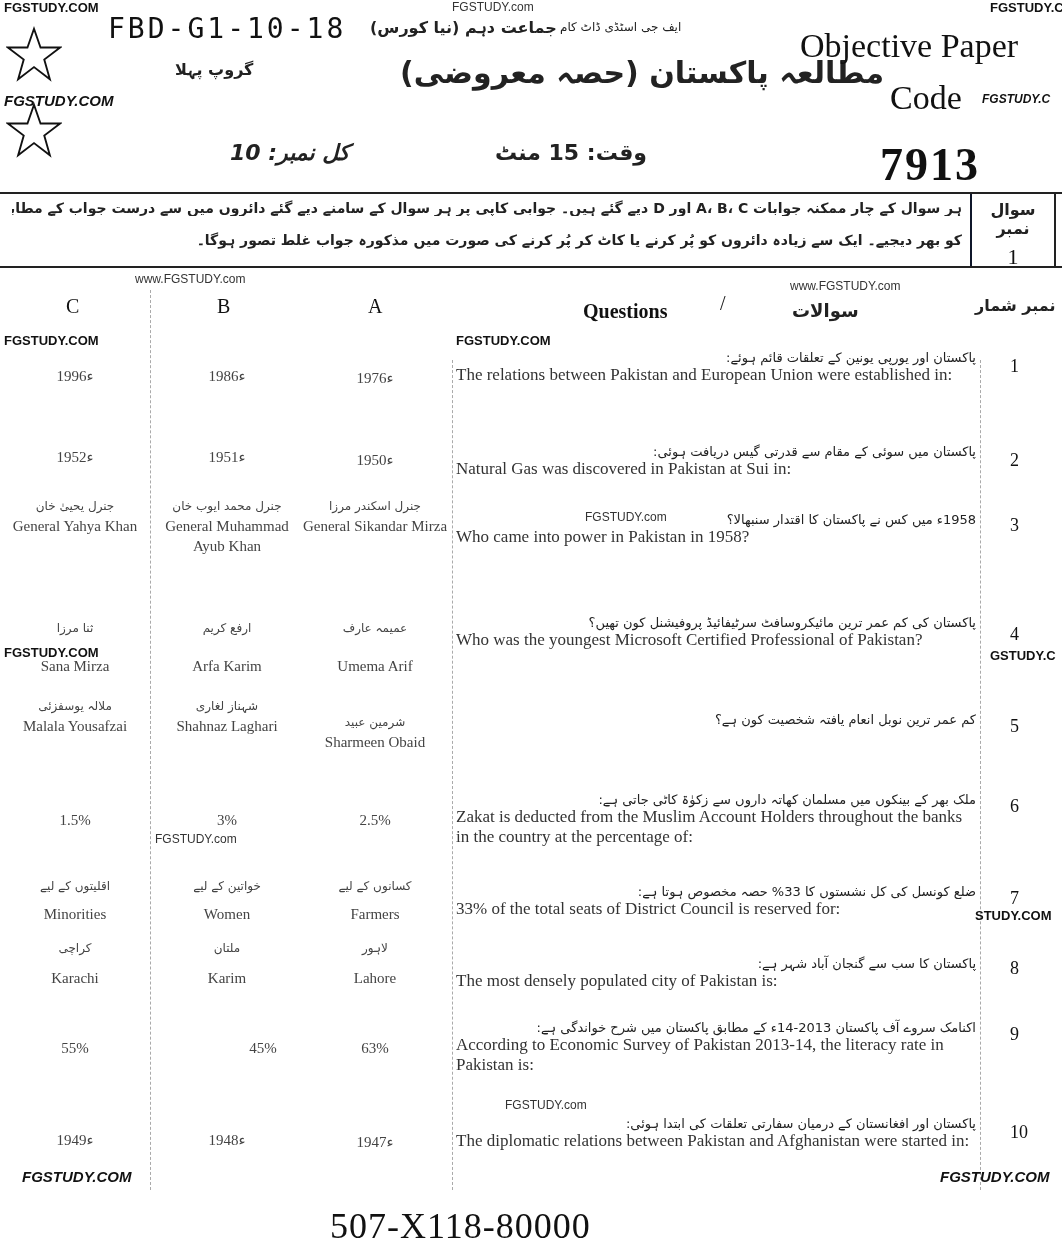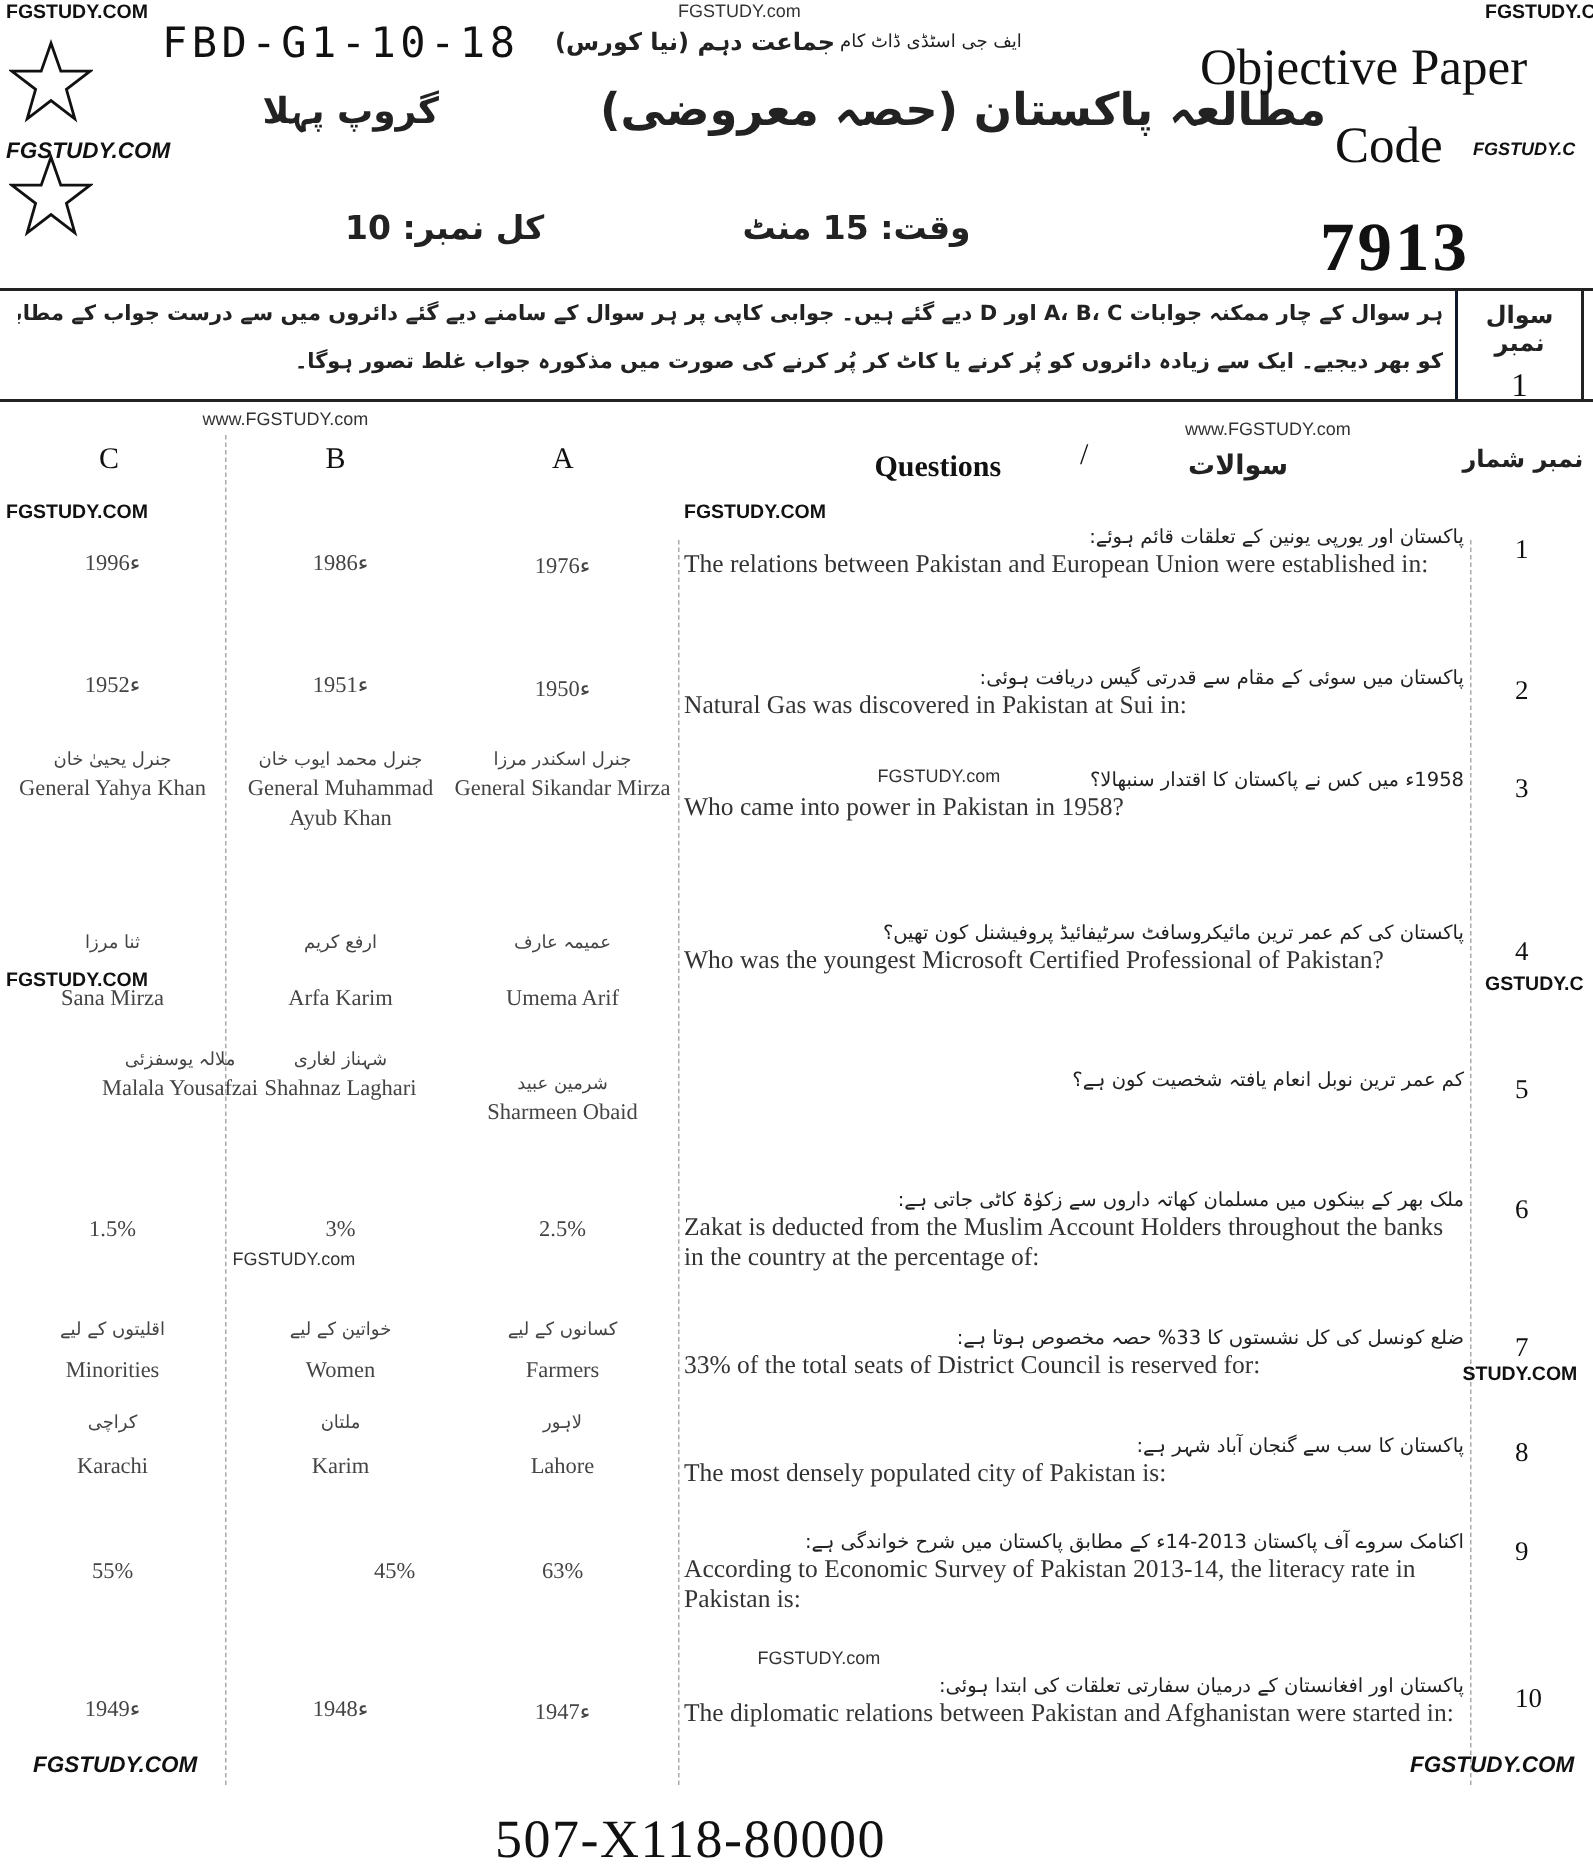--- a/index.html
+++ b/index.html
@@ -38,22 +38,22 @@
     <polygon points="30,3 37,23 58,23 41,36 47,57 30,44 13,57 19,36 2,23 23,23" fill="none" stroke="#111" stroke-width="2"></polygon>
   </svg>
 <svg class="star" style="left:6px;top:102px;" viewBox="0 0 60 60">
     <polygon points="30,3 37,23 58,23 41,36 47,57 30,44 13,57 19,36 2,23 23,23" fill="none" stroke="#111" stroke-width="2"></polygon>
   </svg>
 
 <div class="abs handwritten" style="left:108px;top:12px;">FBD-G1-10-18</div>
 <div class="abs urdu" style="left:370px;top:18px;font-size:16px;font-weight:bold;">جماعت دہم (نیا کورس)</div>
 <div class="abs urdu" style="left:560px;top:20px;font-size:12px;">ایف جی اسٹڈی ڈاٹ کام</div>
 <div class="abs urdu" style="left:400px;top:55px;font-size:30px;font-weight:bold;">مطالعہ پاکستان (حصہ معروضی)</div>
-<div class="abs urdu" style="left:175px;top:60px;font-size:24px;font-weight:bold;">گروپ پہلا</div>
-<div class="abs urdu" style="left:230px;top:140px;font-size:22px;font-weight:bold;">کل نمبر: 10</div>
+<div class="abs urdu" style="left:175px;top:60px;font-size:16px;font-weight:bold;">گروپ پہلا</div>
+<div class="abs urdu" style="left:230px;top:140px;font-size:22px;font-weight:bold;font-style:italic;">کل نمبر: 10</div>
 <div class="abs urdu" style="left:495px;top:140px;font-size:22px;font-weight:bold;">وقت: 15 منٹ</div>
 
 <div class="abs title-en" style="left:800px;top:28px;">Objective Paper</div>
 <div class="abs title-en" style="left:890px;top:80px;">Code</div>
 <div class="abs code-num" style="left:880px;top:138px;">7913</div>
 
 <div class="instr-box">
   <div class="abs urdu" style="right:100px;top:6px;width:950px;font-size:14px;font-weight:bold;white-space:nowrap;overflow:hidden;">ہر سوال کے چار ممکنہ جوابات A، B، C اور D دیے گئے ہیں۔ جوابی کاپی پر ہر سوال کے سامنے دیے گئے دائروں میں سے درست جواب کے مطابق متعلقہ دائرہ</div>
   <div class="abs urdu" style="right:100px;top:38px;width:700px;font-size:14px;font-weight:bold;white-space:nowrap;">کو بھر دیجیے۔ ایک سے زیادہ دائروں کو پُر کرنے یا کاٹ کر پُر کرنے کی صورت میں مذکورہ جواب غلط تصور ہوگا۔</div>
   <div class="qno-box">
@@ -127,21 +127,21 @@
   </div>
 <div class="wm" style="left:4px;top:645px;">FGSTUDY.COM</div>
 <div class="wm" style="left:990px;top:648px;">GSTUDY.C</div>
 
 <div class="qnum" style="top:716px;">5</div>
 <div class="q" style="top:712px;">
   <div class="qu">کم عمر ترین نوبل انعام یافتہ شخصیت کون ہے؟</div>
 </div>
 <div class="opt" style="left:300px;top:712px;width:150px;"><span class="u">شرمین عبید</span><span>Sharmeen Obaid</span></div>
 <div class="opt" style="left:152px;top:696px;width:150px;"><span class="u">شہناز لغاری</span><span>Shahnaz Laghari</span></div>
-<div class="opt" style="left:0px;top:696px;width:150px;padding-left:45px;"><span class="u">ملالہ یوسفزئی</span><span>Malala Yousafzai</span></div>
+<div class="opt" style="left:0px;top:696px;width:150px;"><span class="u">ملالہ یوسفزئی</span><span>Malala Yousafzai</span></div>
 
 <div class="qnum" style="top:796px;">6</div>
 <div class="q" style="top:792px;">
   <div class="qu">ملک بھر کے بینکوں میں مسلمان کھاتہ داروں سے زکوٰۃ کاٹی جاتی ہے:</div>
   <div class="qe">Zakat is deducted from the Muslim Account Holders throughout the banks in the country at the percentage of:</div>
 </div>
 <div class="opt" style="left:300px;top:810px;width:150px;">2.5%</div>
 <div class="opt" style="left:152px;top:810px;width:150px;">3%</div>
 <div class="opt" style="left:0px;top:810px;width:150px;">1.5%</div>
 <div class="wm light" style="left:155px;top:832px;">FGSTUDY.com</div>

